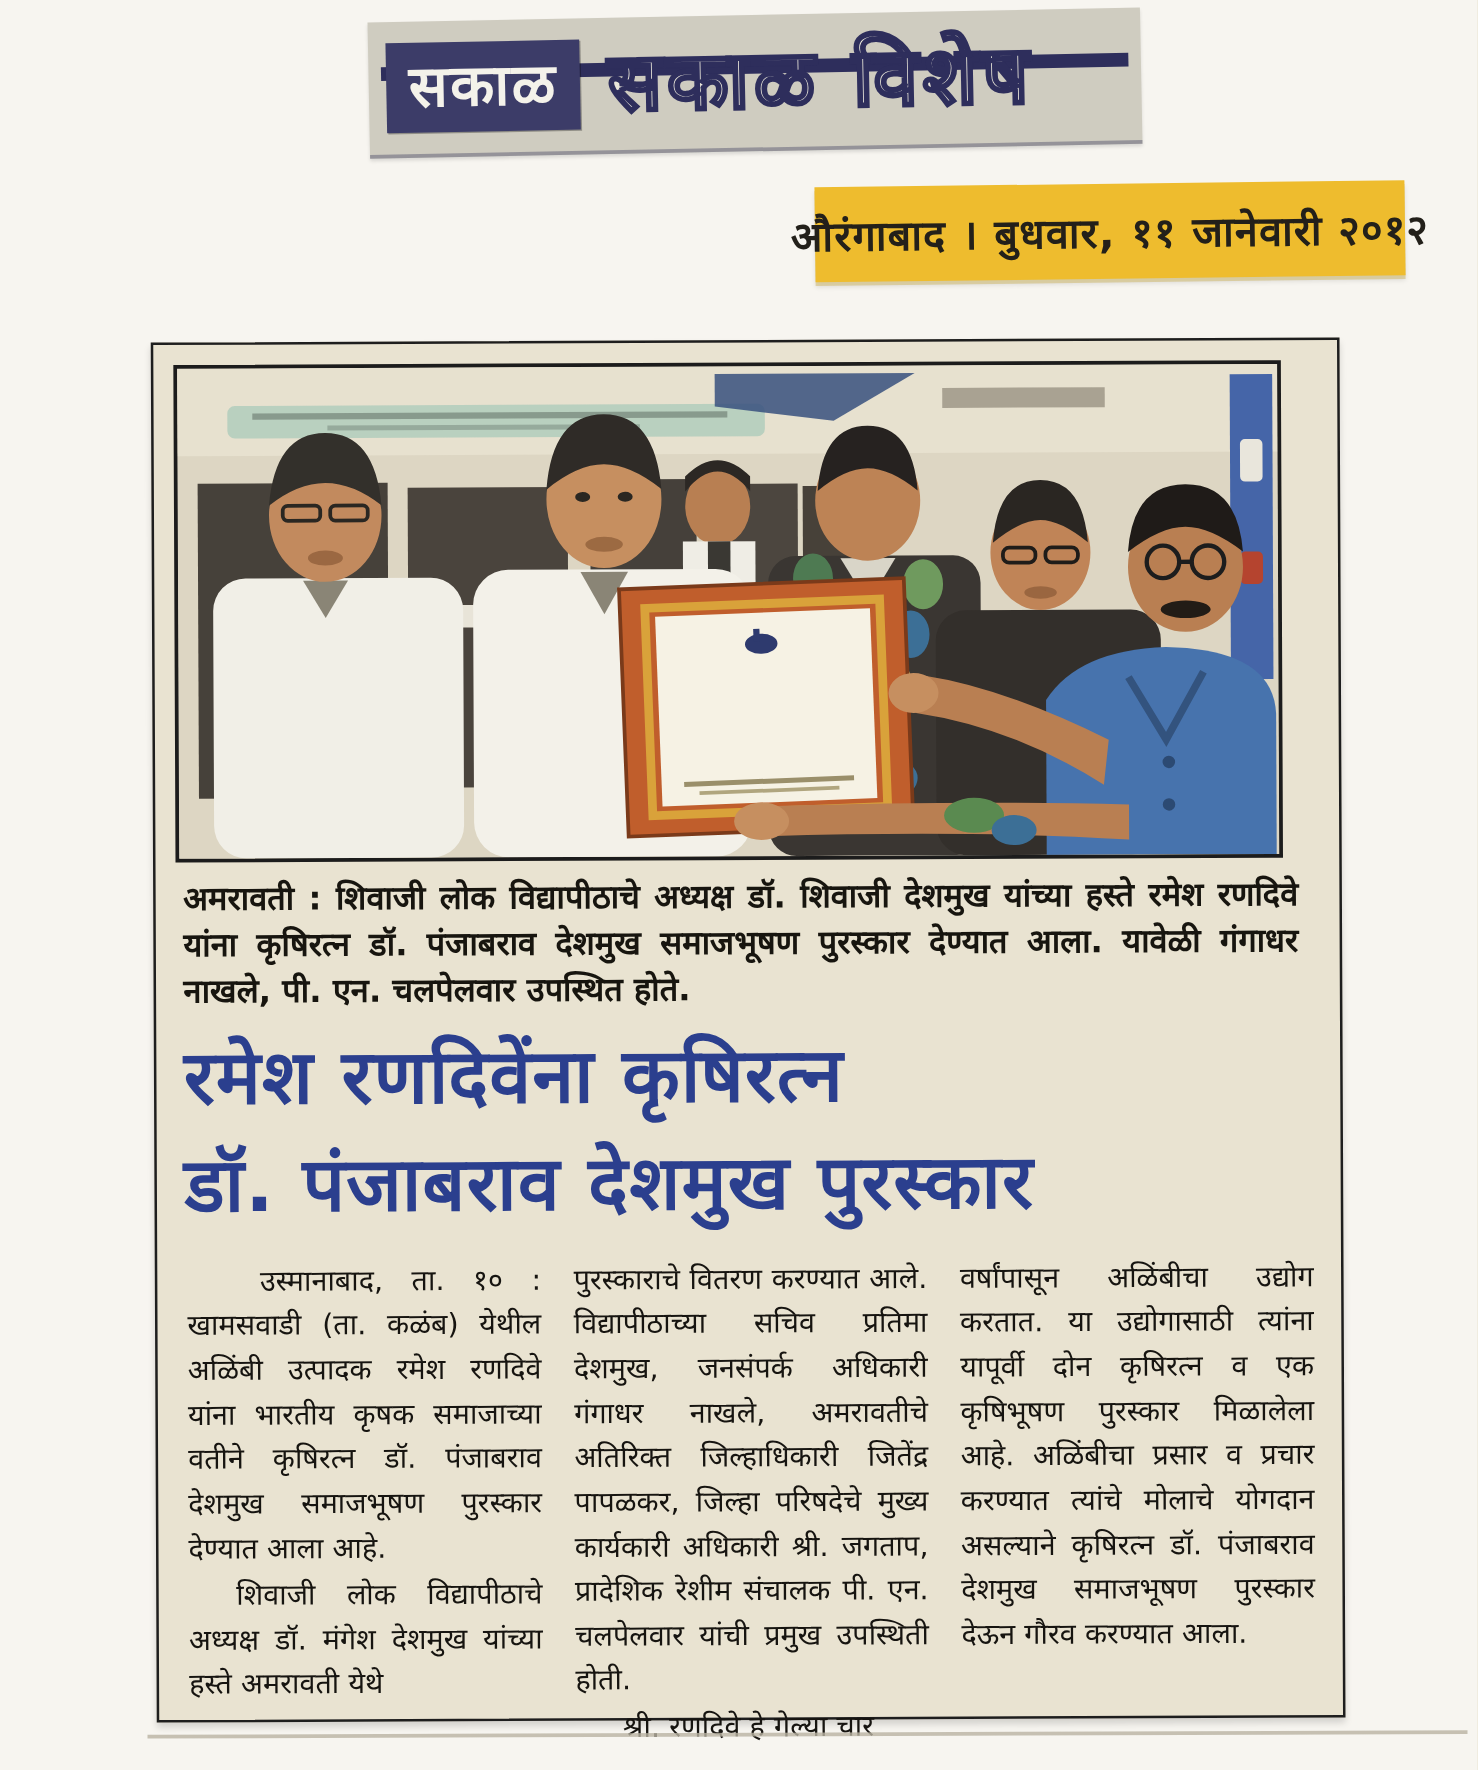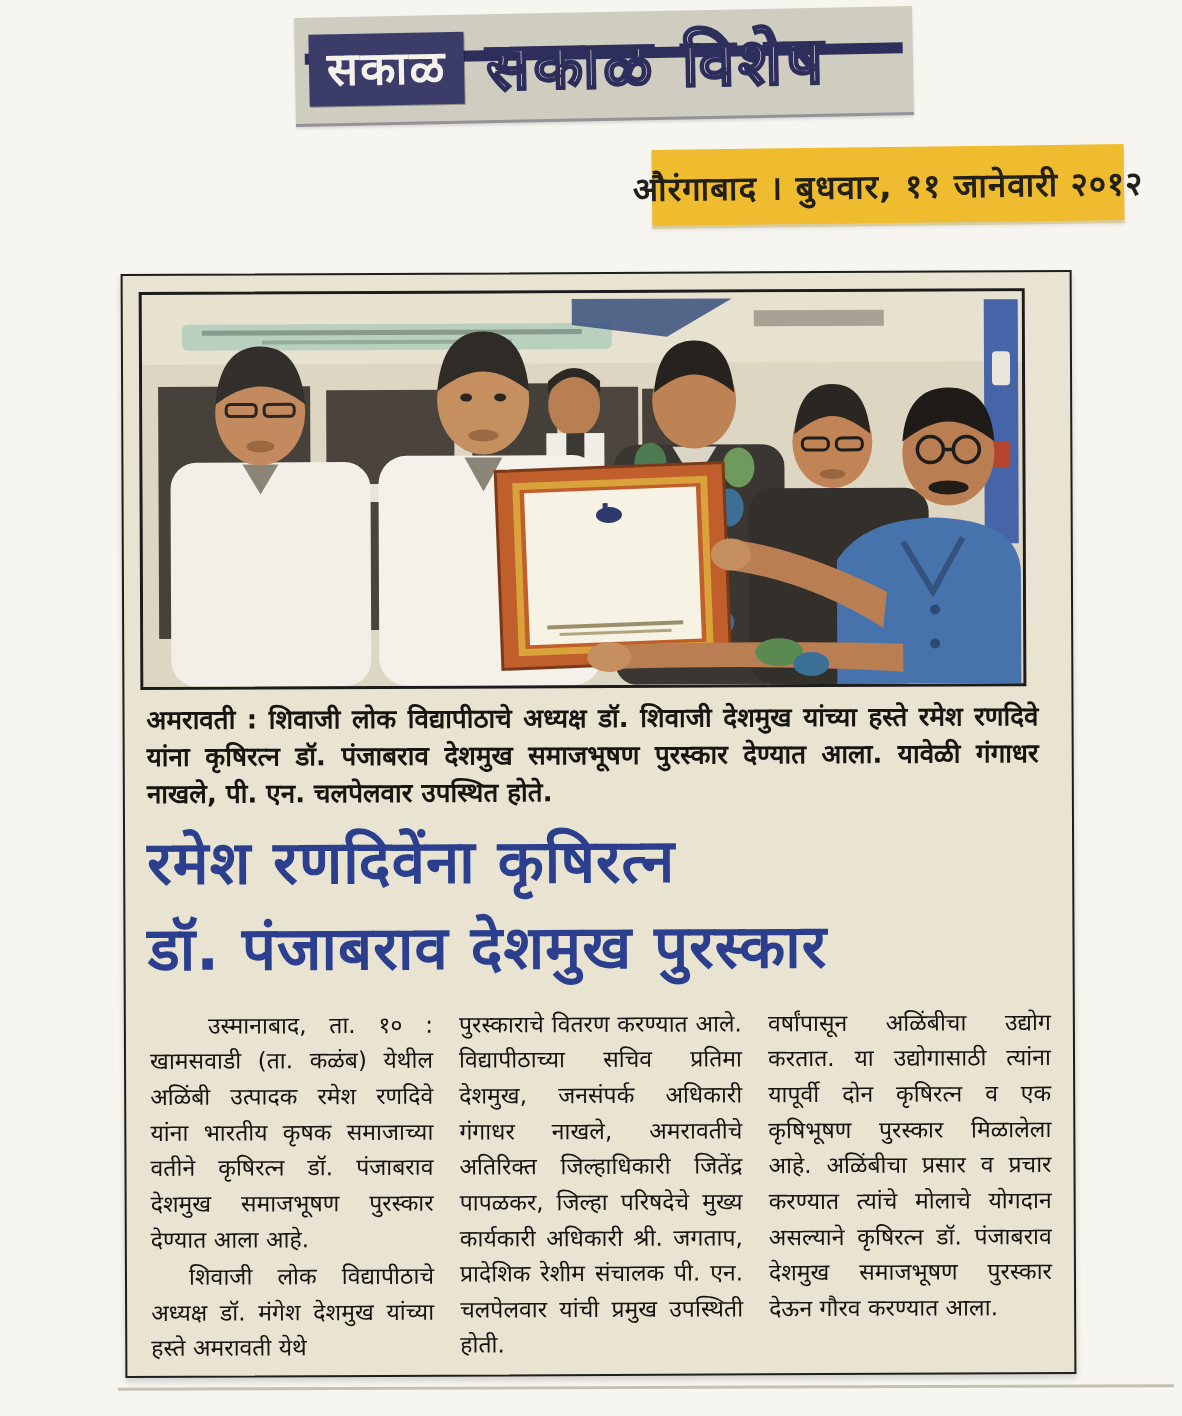--- a/index.html
+++ b/index.html
@@ -243,20 +243,21 @@
     <div class="headline-line2">डॉ. पंजाबराव देशमुख पुरस्कार</div>
   </div>
 
   <div class="body-columns">
     <div class="body-col">
       <p class="indent-lg">उस्मानाबाद, ता. १० : खामसवाडी (ता. कळंब) येथील अळिंबी उत्पादक रमेश रणदिवे यांना भारतीय कृषक समाजाच्या वतीने कृषिरत्न डॉ. पंजाबराव देशमुख समाजभूषण पुरस्कार देण्यात आला आहे.</p>
       <p class="indent-sm">शिवाजी लोक विद्यापीठाचे अध्यक्ष डॉ. मंगेश देशमुख यांच्या हस्ते अमरावती येथे</p>
     </div>
     <div class="body-col">
       <p>पुरस्काराचे वितरण करण्यात आले. विद्यापीठाच्या सचिव प्रतिमा देशमुख, जनसंपर्क अधिकारी गंगाधर नाखले, अमरावतीचे अतिरिक्त जिल्हाधिकारी जितेंद्र पापळकर, जिल्हा परिषदेचे मुख्य कार्यकारी अधिकारी श्री. जगताप, प्रादेशिक रेशीम संचालक पी. एन. चलपेलवार यांची प्रमुख उपस्थिती होती.</p>
+      <p class="indent-sm">श्री. रणदिवे हे गेल्या चार</p>
     </div>
     <div class="body-col">
       <p>वर्षांपासून अळिंबीचा उद्योग करतात. या उद्योगासाठी त्यांना यापूर्वी दोन कृषिरत्न व एक कृषिभूषण पुरस्कार मिळालेला आहे. अळिंबीचा प्रसार व प्रचार करण्यात त्यांचे मोलाचे योगदान असल्याने कृषिरत्न डॉ. पंजाबराव देशमुख समाजभूषण पुरस्कार देऊन गौरव करण्यात आला.</p>
     </div>
   </div>
 
 </div>
 
 <div class="paper-shadow-line"></div>
 

